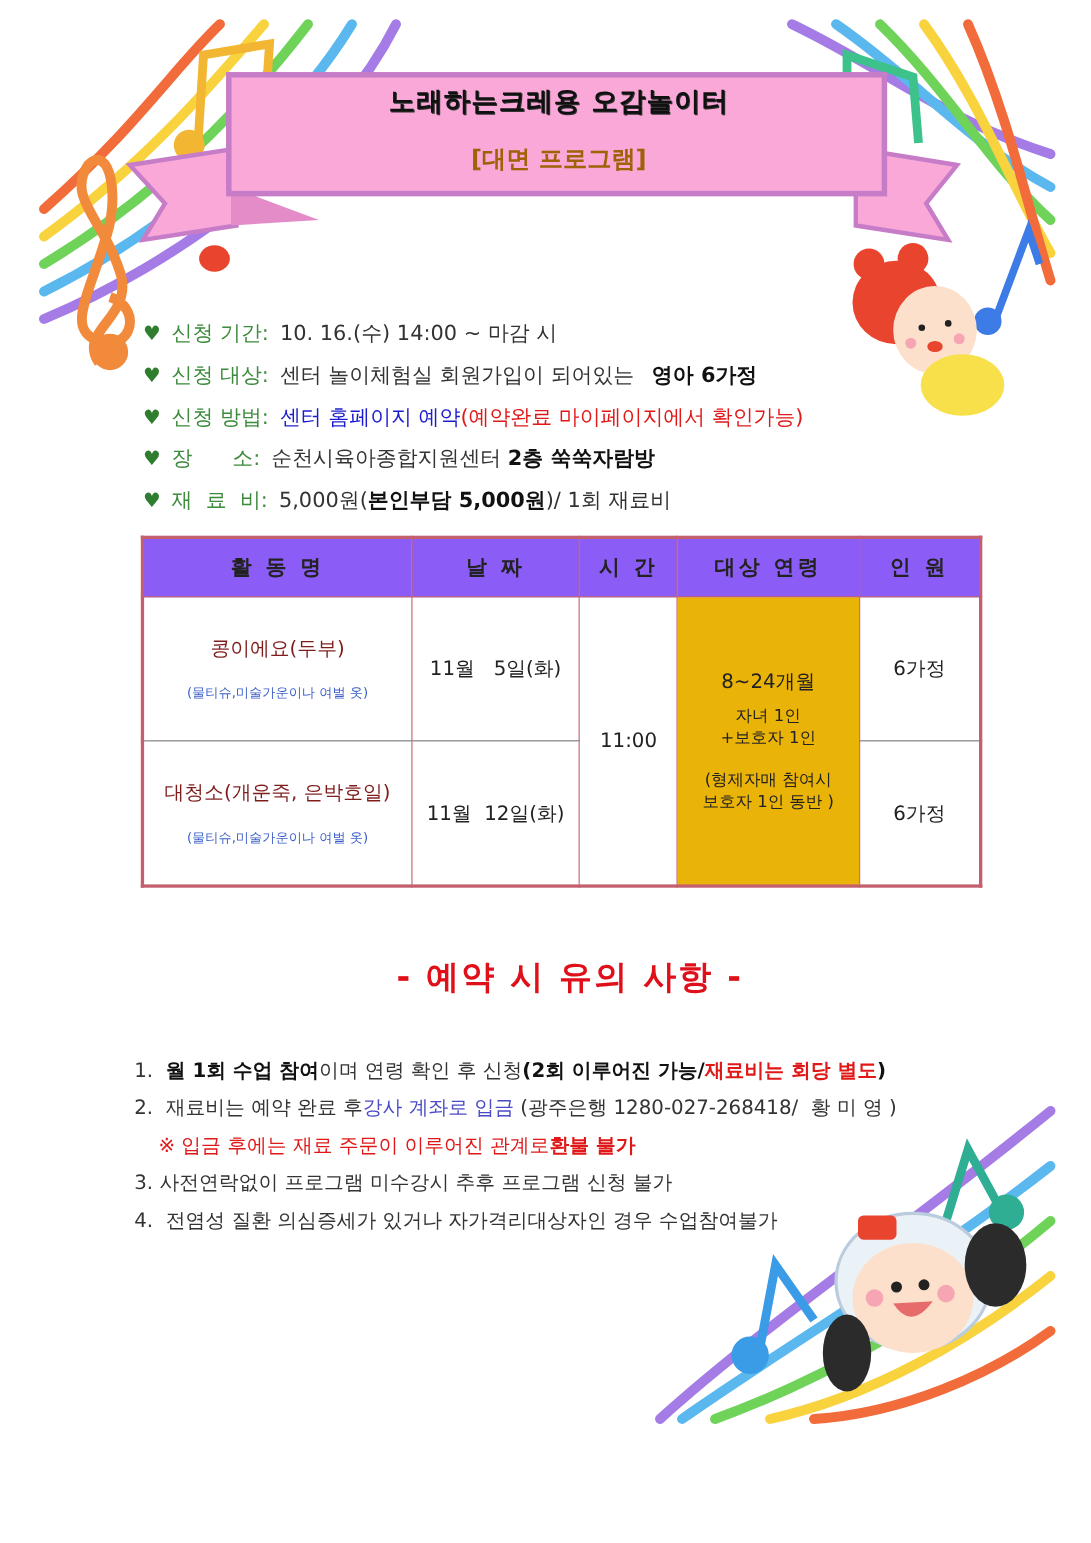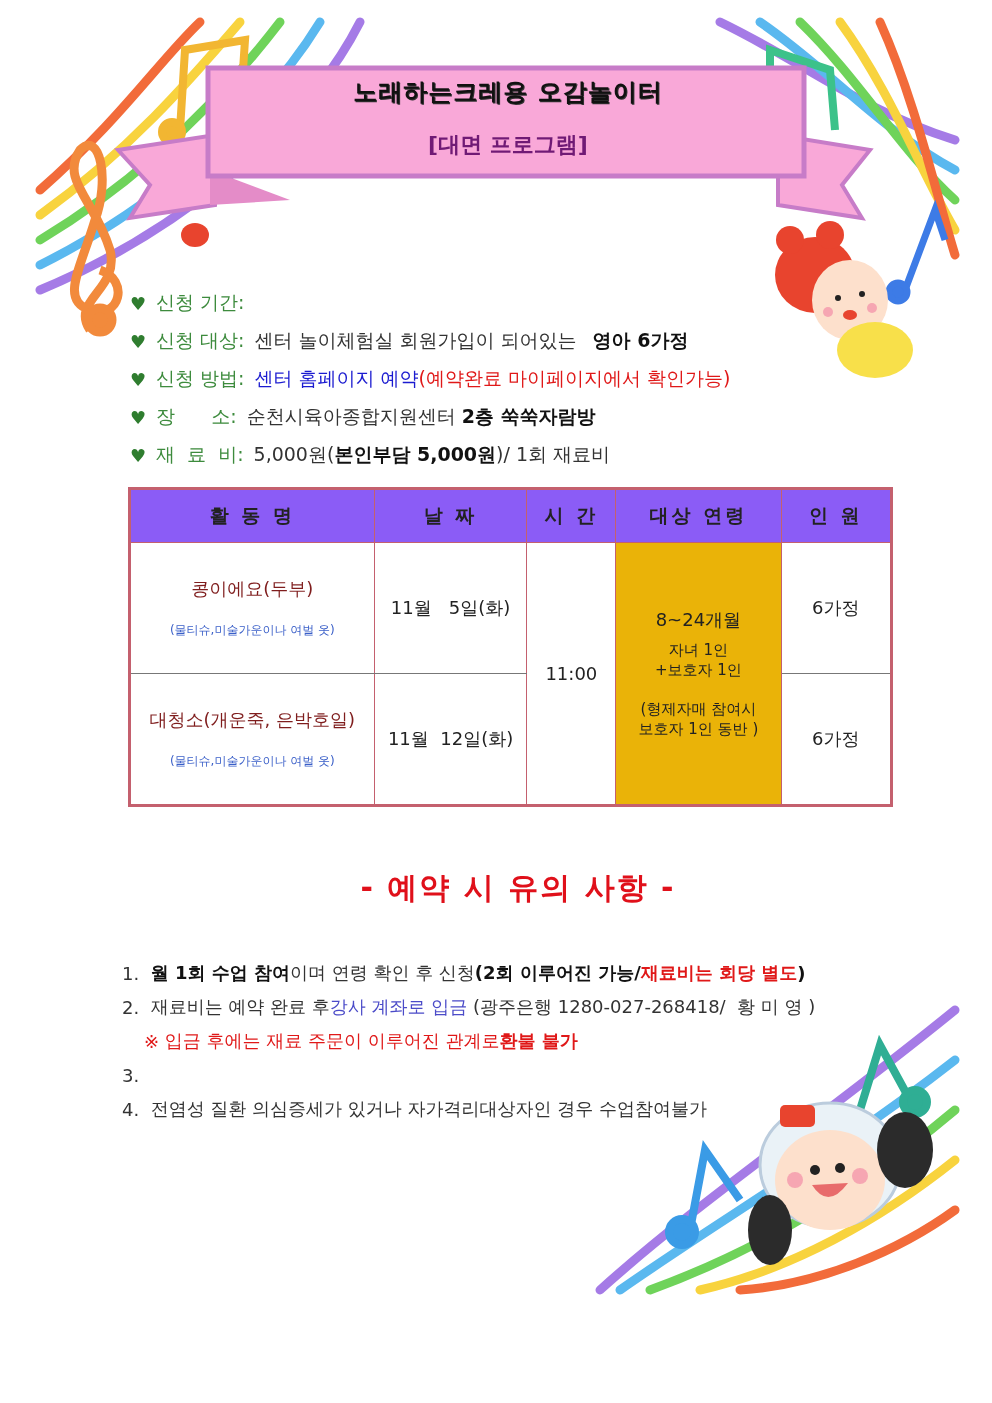--- a/index.html
+++ b/index.html
@@ -4,21 +4,21 @@
   <style>
     html, body { margin: 0; padding: 0; background: #ffffff; }
     body { width: 992px; height: 1403px; position: relative; overflow: hidden;
            font-family: "DejaVu Sans", "Liberation Sans", sans-serif; color: #222; }
     .deco { position: absolute; left: 0; top: 0; width: 992px; height: 1403px; pointer-events: none; }
 
     .banner-title { position: absolute; left: 210px; top: 76px; width: 596px; text-align: center;
                     font-size: 24px; font-weight: bold; color: #111; letter-spacing: 1px;
                     text-shadow: 1px 1px 0 #333; }
     .banner-sub { position: absolute; left: 210px; top: 130px; width: 596px; text-align: center;
-                  font-size: 22px; font-weight: bold; color: #701a75; }
+                  font-size: 22px; font-weight: bold; color: #a16207; }
 
     .info { position: absolute; left: 130px; top: 284px; width: 700px; }
     .info-row { display: flex; align-items: center; height: 38px; font-size: 19px; white-space: nowrap; }
     .heart { color: #2f7d2f; font-size: 18px; width: 26px; }
     .info-label { color: #3d8b3d; margin-right: 10px; }
     .info-value { color: #333; }
     .b { font-weight: bold; color: #111; }
     .blue { color: #1b1bd0; }
     .red { color: #e01818; }
 
@@ -127,20 +127,21 @@
   </g>
 </svg>
 
 <div class="banner-title">노래하는크레용 오감놀이터</div>
 <div class="banner-sub">[대면 프로그램]</div>
 
 <div class="info">
   <div class="info-row">
     <span class="heart">♥</span>
     <span class="info-label">신청 기간:</span>
+    <span class="info-value">10. 16.(수) 14:00 ~ 마감 시</span>
   </div>
   <div class="info-row">
     <span class="heart">♥</span>
     <span class="info-label">신청 대상:</span>
     <span class="info-value">센터 놀이체험실 회원가입이 되어있는 </span>
     <span class="b" style="margin-left:16px">영아 6가정</span>
   </div>
   <div class="info-row">
     <span class="heart">♥</span>
     <span class="info-label">신청 방법:</span>
@@ -223,18 +224,19 @@
     <span class="purple">강사 계좌로 입금</span>
     <span style="white-space:pre"> (광주은행 1280-027-268418/  황 미 영 )</span>
   </div>
   <div class="n-row indent">
     <span class="red">※</span>&nbsp;
     <span class="red">입금 후에는 재료 주문이 이루어진 관계로 </span>
     <span class="red b" style="color:#e01818">환불 불가</span>
   </div>
   <div class="n-row">
     <span>3.</span>&nbsp;
+    <span>사전연락없이 프로그램 미수강시 추후 프로그램 신청 불가</span>
   </div>
   <div class="n-row">
     <span>4.</span>&nbsp;&nbsp;
     <span>전염성 질환 의심증세가 있거나 자가격리대상자인 경우 수업참여불가</span>
   </div>
 </div>
 
 </body></html>

